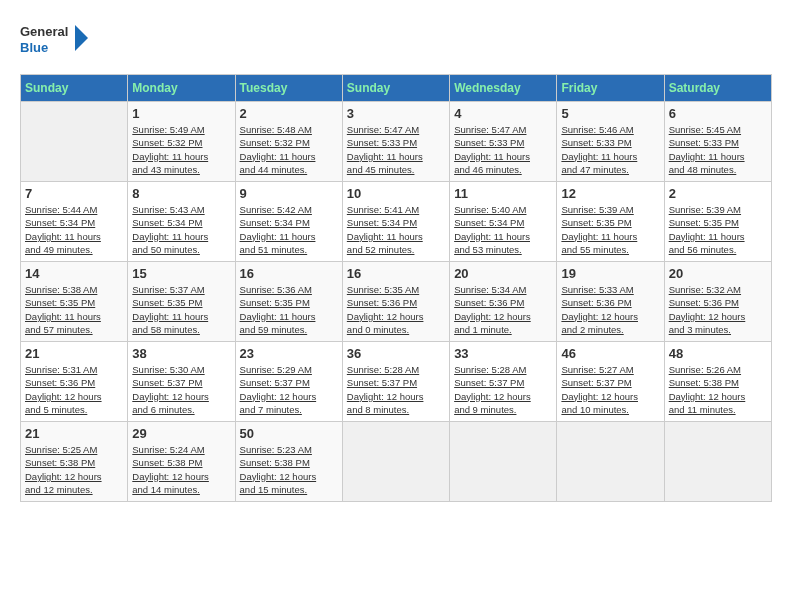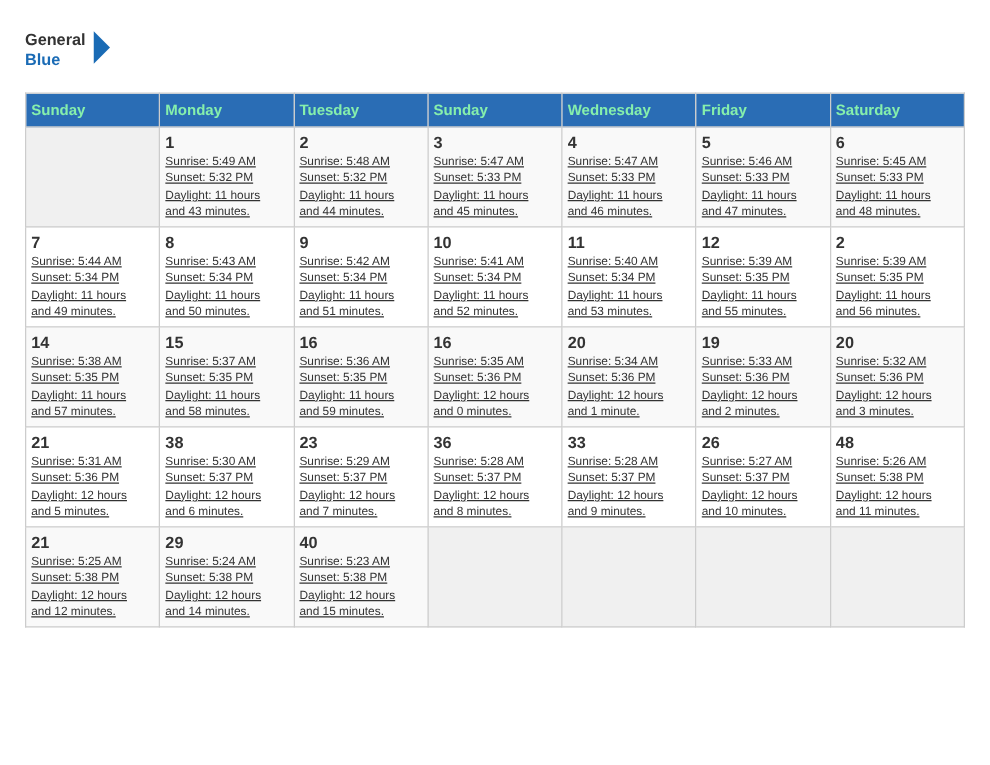--- a/index.html
+++ b/index.html
@@ -209,39 +209,39 @@
         </td>
         <td>
           <span class="day-num">36</span>
           <div class="day-info">Sunrise: 5:28 AM<br>Sunset: 5:37 PM<br>Daylight: 12 hours<br>and 8 minutes.</div>
         </td>
         <td>
           <span class="day-num">33</span>
           <div class="day-info">Sunrise: 5:28 AM<br>Sunset: 5:37 PM<br>Daylight: 12 hours<br>and 9 minutes.</div>
         </td>
         <td>
-          <span class="day-num">26</span>
+          <span class="day-num">46</span>
           <div class="day-info">Sunrise: 5:27 AM<br>Sunset: 5:37 PM<br>Daylight: 12 hours<br>and 10 minutes.</div>
         </td>
         <td>
           <span class="day-num">48</span>
           <div class="day-info">Sunrise: 5:26 AM<br>Sunset: 5:38 PM<br>Daylight: 12 hours<br>and 11 minutes.</div>
         </td>
       </tr>
       <tr>
         <td>
           <span class="day-num">21</span>
           <div class="day-info">Sunrise: 5:25 AM<br>Sunset: 5:38 PM<br>Daylight: 12 hours<br>and 12 minutes.</div>
         </td>
         <td>
           <span class="day-num">29</span>
           <div class="day-info">Sunrise: 5:24 AM<br>Sunset: 5:38 PM<br>Daylight: 12 hours<br>and 14 minutes.</div>
         </td>
         <td>
-          <span class="day-num">40</span>
+          <span class="day-num">50</span>
           <div class="day-info">Sunrise: 5:23 AM<br>Sunset: 5:38 PM<br>Daylight: 12 hours<br>and 15 minutes.</div>
         </td>
         <td class="empty"></td>
         <td class="empty"></td>
         <td class="empty"></td>
         <td class="empty"></td>
       </tr>
     </tbody>
 </table>
 

